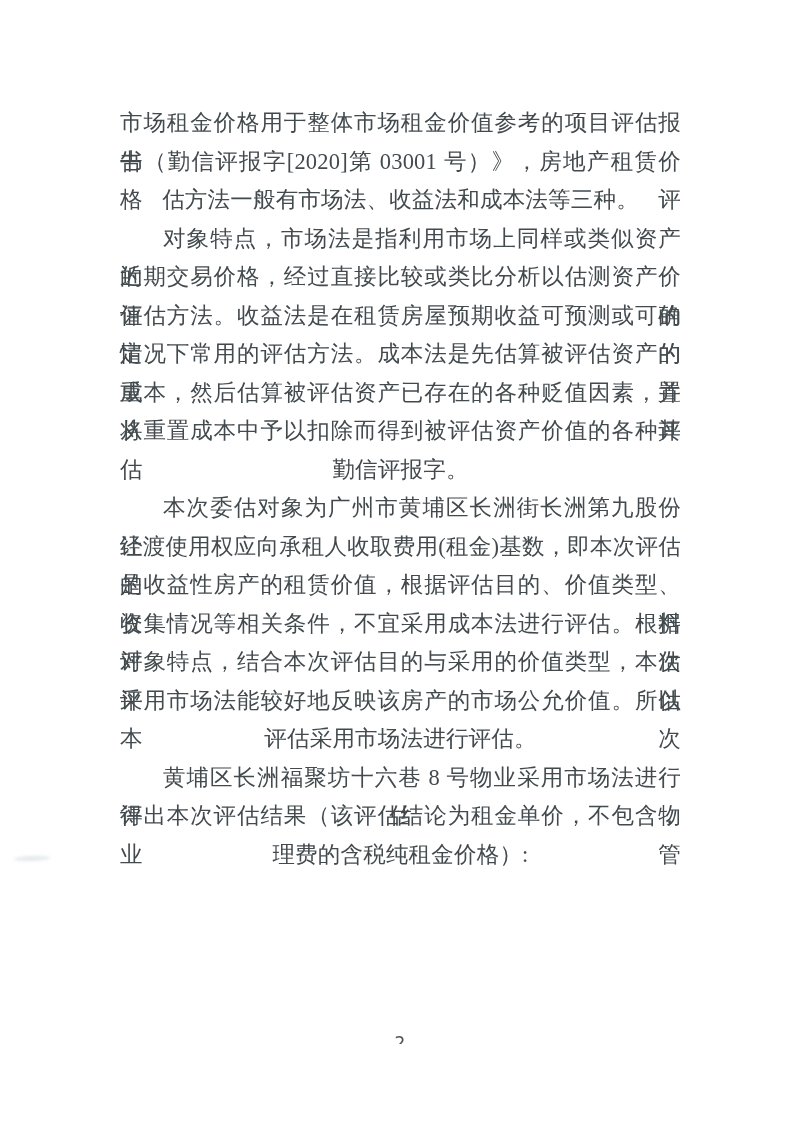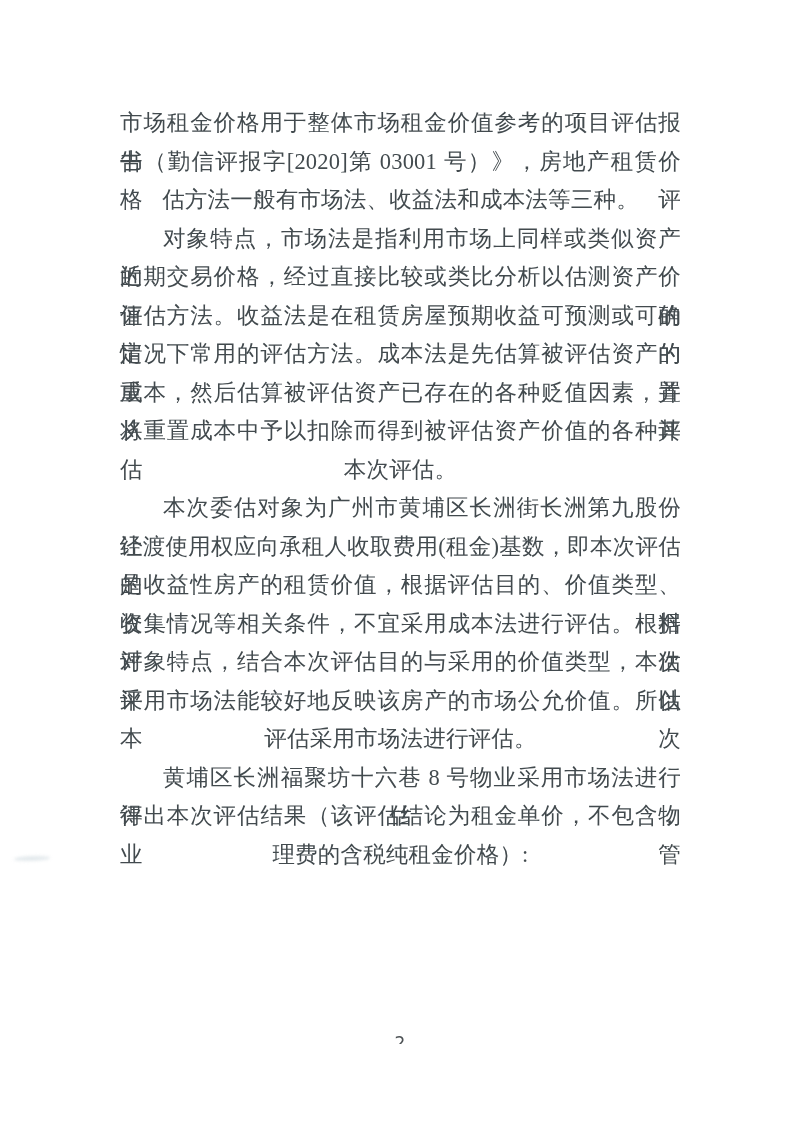--- a/index.html
+++ b/index.html
@@ -73,21 +73,21 @@
     <div class="line just">市场租金价格用于整体市场租金价值参考的项目评估报告</div>
     <div class="line just">书（勤信评报字[2020]第 03001 号）》，房地产租赁价格评</div>
     <div class="line">估方法一般有市场法、收益法和成本法等三种。</div>
 
     <div class="line just ind">对象特点，市场法是指利用市场上同样或类似资产的</div>
     <div class="line just">近期交易价格，经过直接比较或类比分析以估测资产价值的</div>
     <div class="line just">评估方法。收益法是在租赁房屋预期收益可预测或可确定的</div>
     <div class="line just">情况下常用的评估方法。成本法是先估算被评估资产的重置</div>
     <div class="line just">成本，然后估算被评估资产已存在的各种贬值因素，并将其</div>
     <div class="line just">从重置成本中予以扣除而得到被评估资产价值的各种评估</div>
-    <div class="line">本次评估。</div>
+    <div class="line">勤信评报字。</div>
 
     <div class="line just ind">本次委估对象为广州市黄埔区长洲街长洲第九股份经</div>
     <div class="line just">让渡使用权应向承租人收取费用(租金)基数，即本次评估的</div>
     <div class="line just">是收益性房产的租赁价值，根据评估目的、价值类型、资料</div>
     <div class="line just">收集情况等相关条件，不宜采用成本法进行评估。根据评估</div>
     <div class="line just">对象特点，结合本次评估目的与采用的价值类型，本次评估</div>
     <div class="line just">采用市场法能较好地反映该房产的市场公允价值。所以本次</div>
     <div class="line">评估采用市场法进行评估。</div>
 
     <div class="line just ind">黄埔区长洲福聚坊十六巷 8 号物业采用市场法进行评估，</div>

